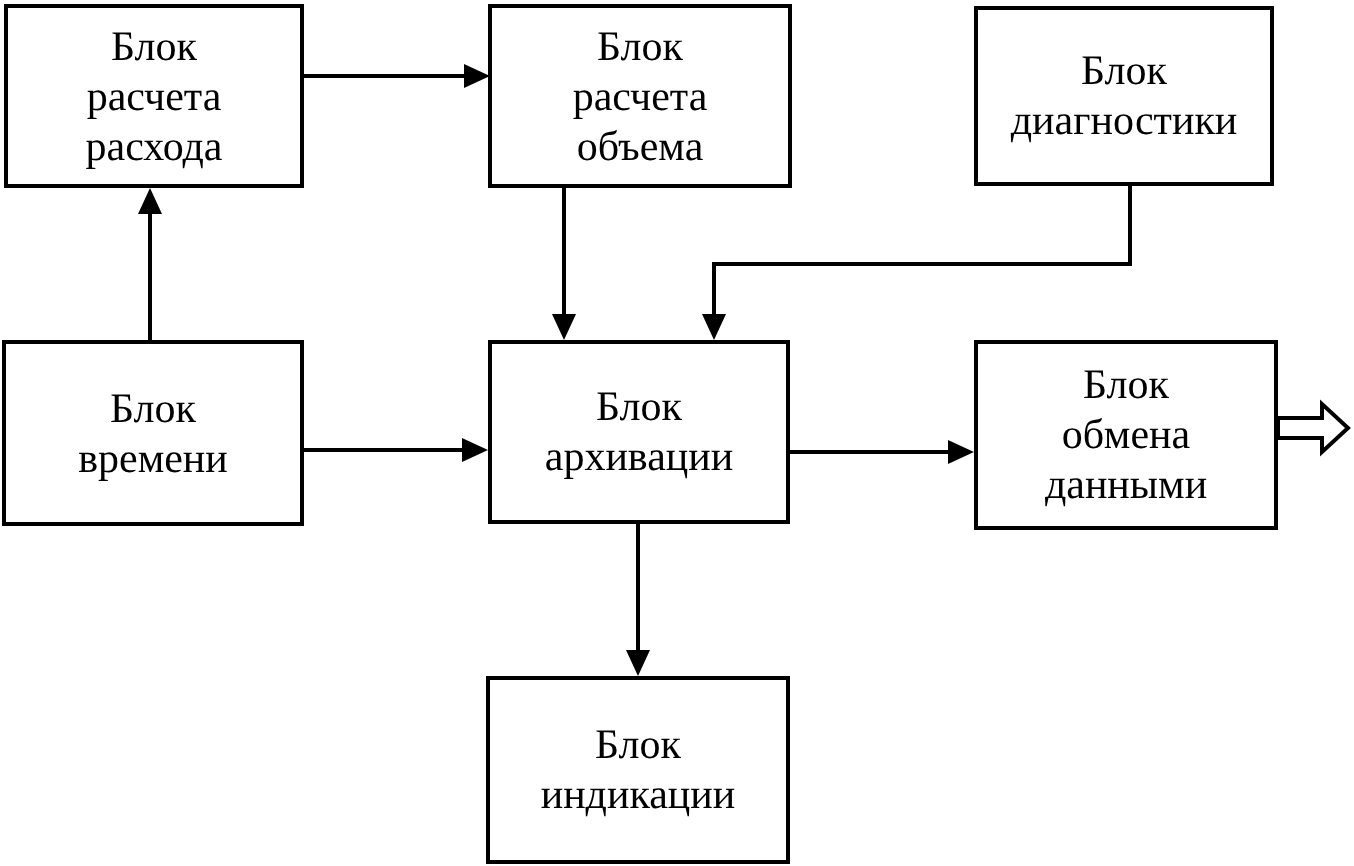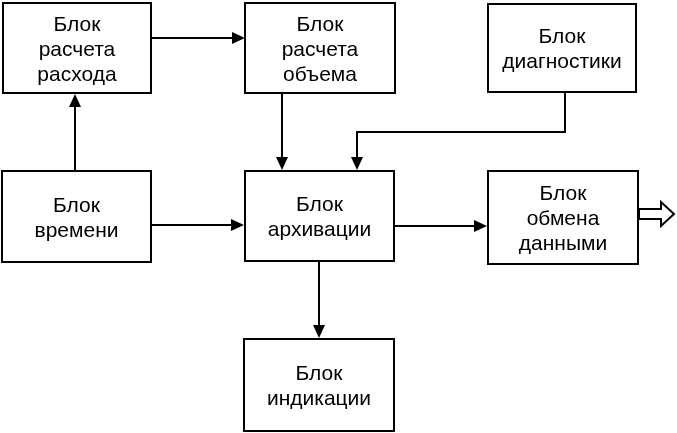--- a/index.html
+++ b/index.html
@@ -6,21 +6,21 @@
     --line: #000000;
     --bg: #ffffff;
   }
   * { margin: 0; padding: 0; box-sizing: border-box; }
   html, body { background: var(--bg); }
   .canvas {
     position: relative;
     width: 677px;
     height: 433px;
     background: var(--bg);
-    font-family: Liberation Sans, sans-serif;
+    font-family: Liberation Serif, serif;
     overflow: hidden;
   }
   .connectors {
     position: absolute;
     left: 0; top: 0;
     width: 677px; height: 433px;
   }
   .connectors line, .connectors polyline {
     stroke: var(--line);
     stroke-width: 2;

